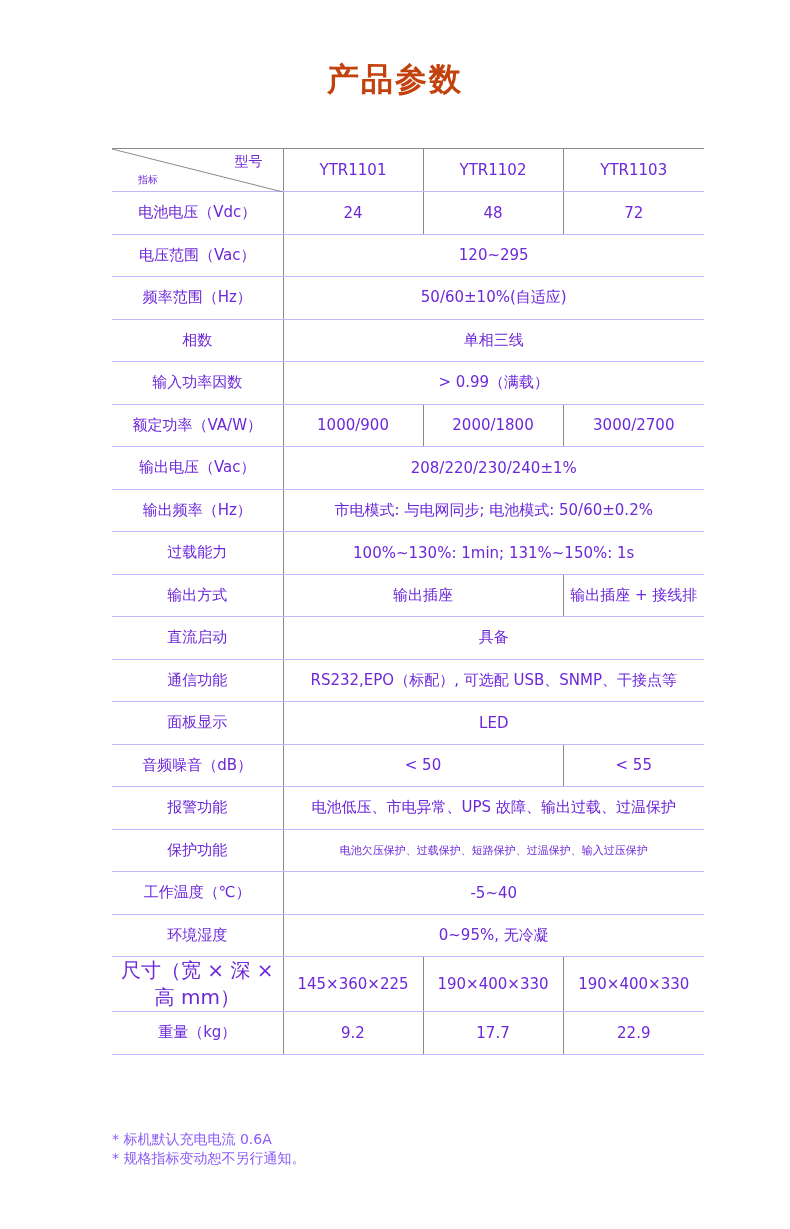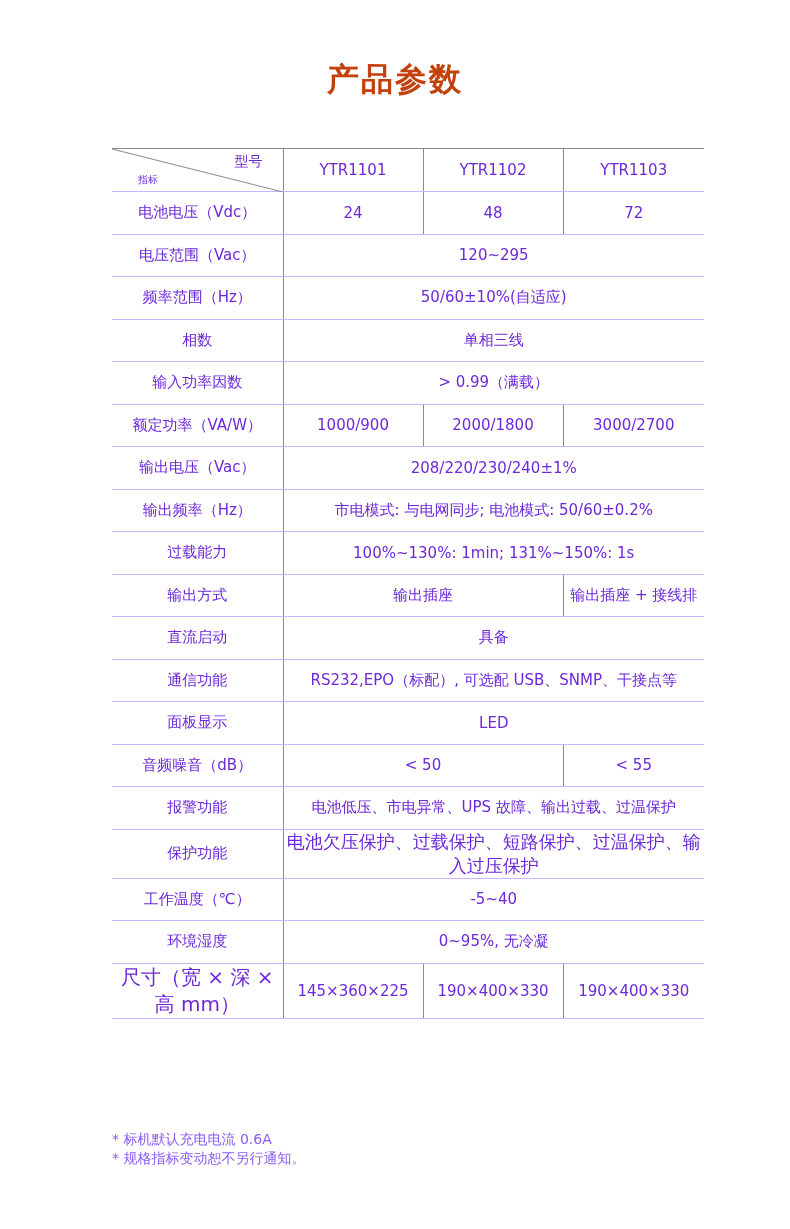--- a/index.html
+++ b/index.html
@@ -104,35 +104,41 @@
         <td>音频噪音（dB）</td>
         <td colspan="2">&lt; 50</td>
         <td>&lt; 55</td>
       </tr>
   <tr>
         <td>报警功能</td>
         <td colspan="3">电池低压、市电异常、UPS 故障、输出过载、过温保护</td>
       </tr>
   <tr>
         <td>保护功能</td>
-        <td colspan="3" style="font-size:18px">电池欠压保护、过载保护、短路保护、过温保护、输入过压保护</td>
+        <td colspan="3" style="font-size:11px">电池欠压保护、过载保护、短路保护、过温保护、输入过压保护</td>
       </tr>
   <tr>
         <td>工作温度（℃）</td>
         <td colspan="3">-5~40</td>
       </tr>
   <tr>
         <td>环境湿度</td>
         <td colspan="3">0~95%, 无冷凝</td>
       </tr>
   <tr>
         <td style="font-size:20px">尺寸（宽 × 深 × 高 mm）</td>
         <td>145×360×225</td>
         <td>190×400×330</td>
         <td>190×400×330</td>
       </tr>
+  <tr>
+        <td>重量（kg）</td>
+        <td>9.2</td>
+        <td>17.7</td>
+        <td>22.9</td>
+      </tr>
 </tbody>
   </table>
 
 <div class="notes">
   <div>* 标机默认充电电流 0.6A</div>
   <div>* 规格指标变动恕不另行通知。</div>
 </div>
 
 </body></html>

